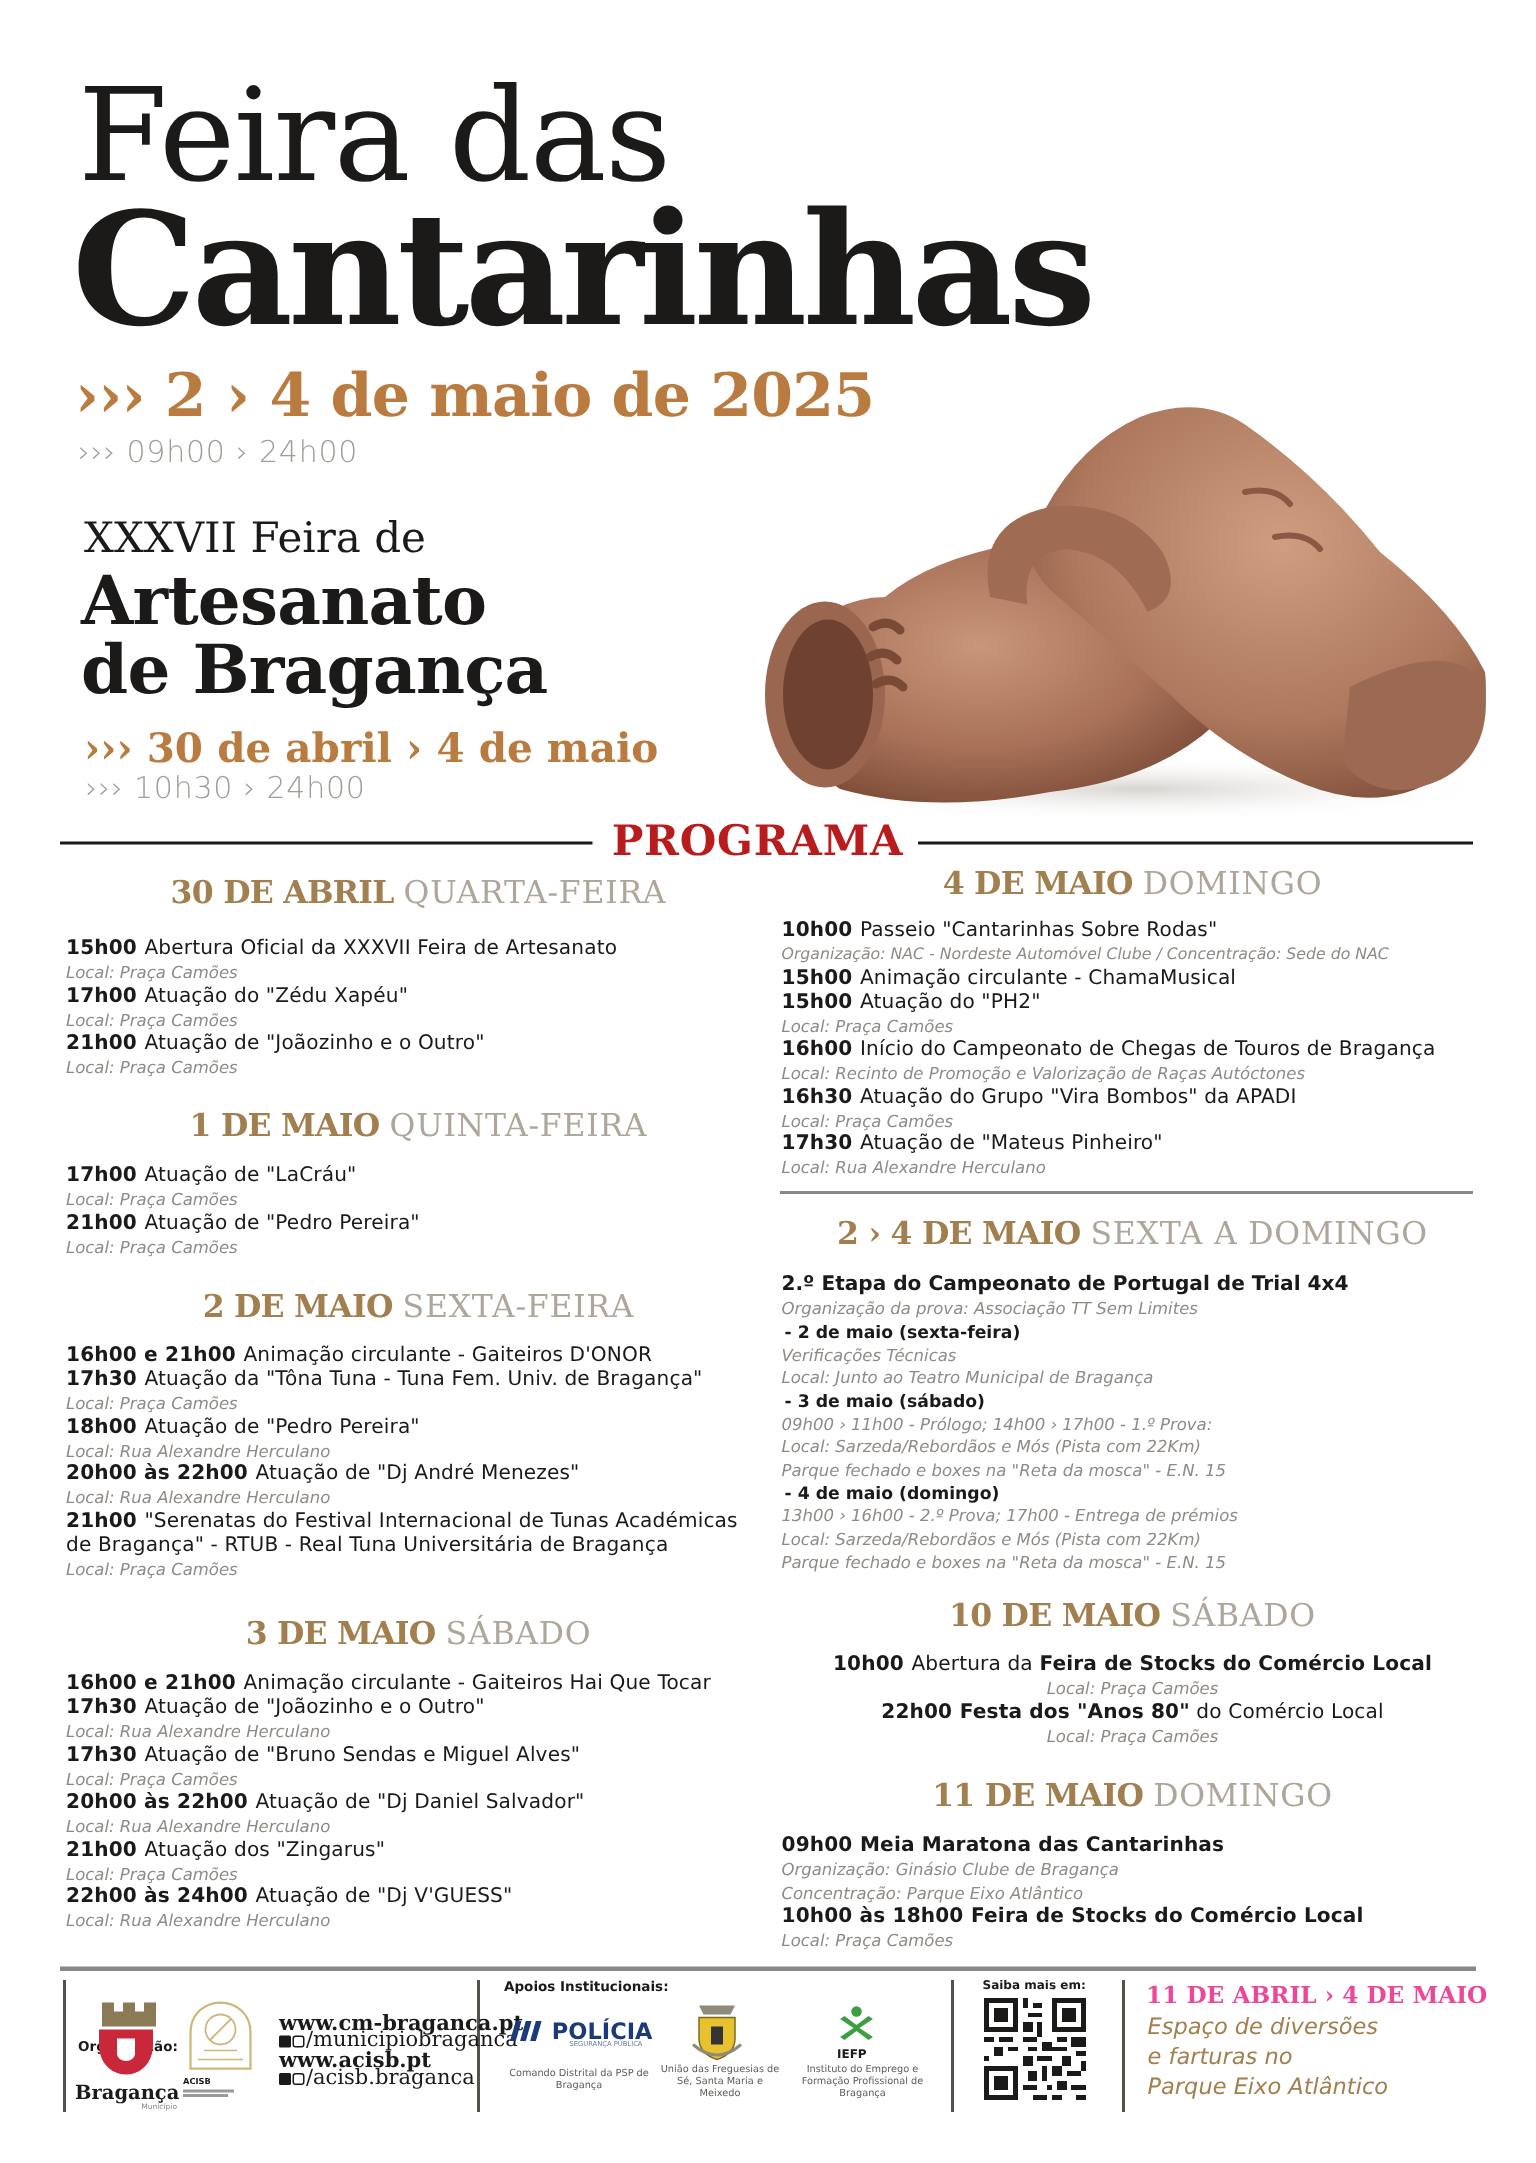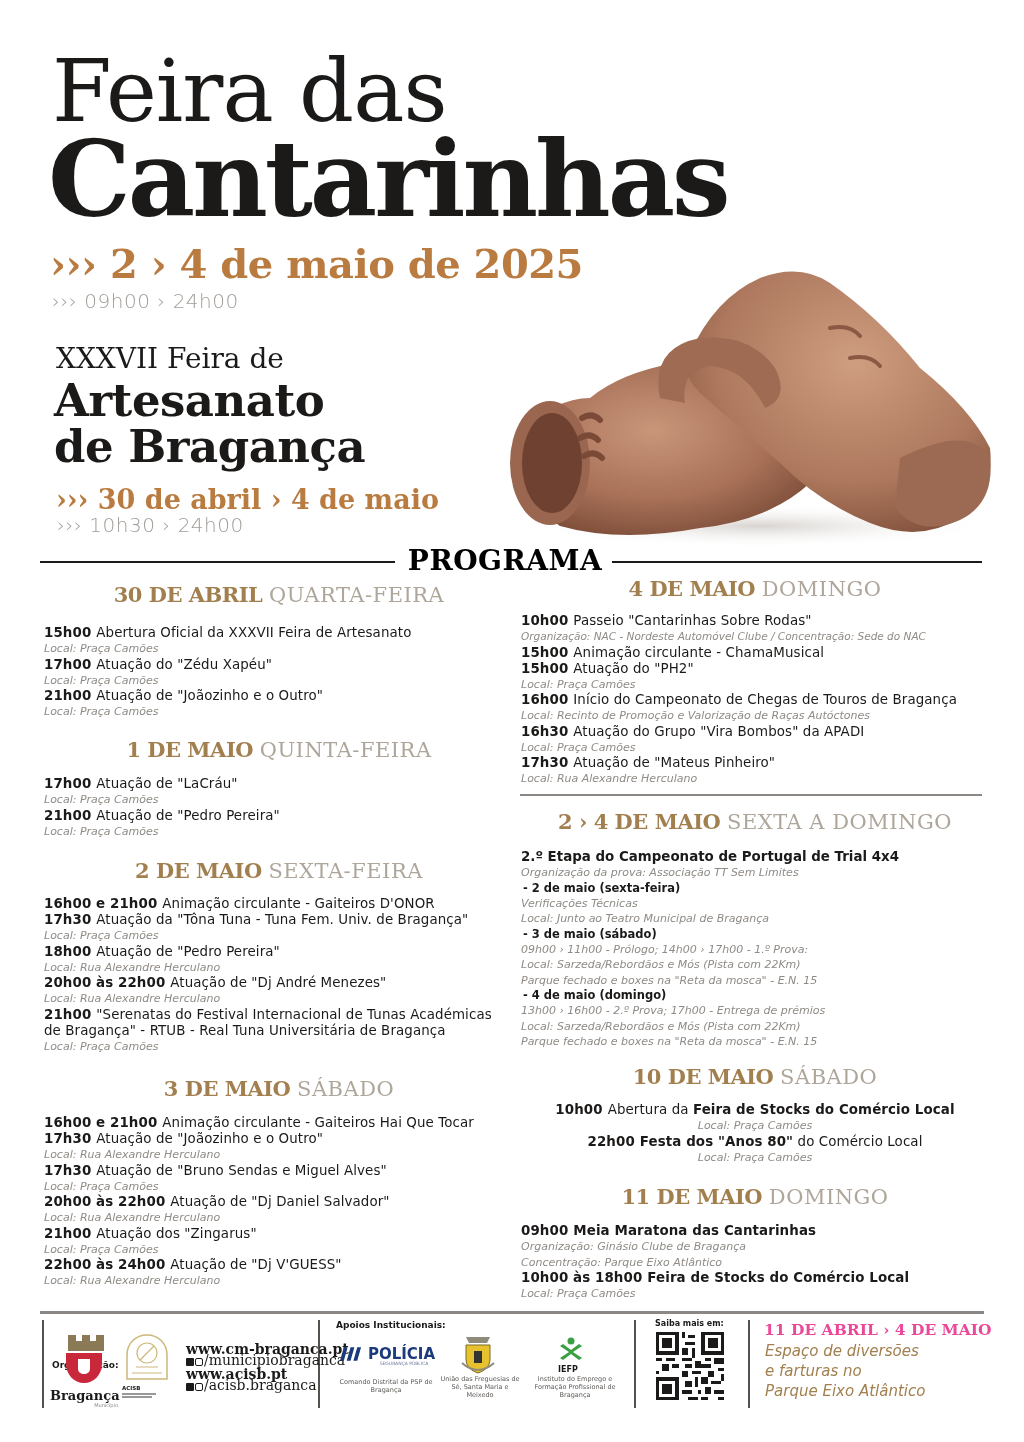--- a/index.html
+++ b/index.html
@@ -43,21 +43,21 @@
   .sub-hours { left: 57px; top: 513px; }
 
   
   .pottery { position: absolute; left: 500px; top: 258px; width: 500px; height: 300px; }
 
   
   .prog-line-left { position: absolute; left: 40px; top: 561px; width: 355px; height: 2px; background: #1c1a19; }
   .prog-line-right { position: absolute; left: 612px; top: 561px; width: 370px; height: 2px; background: #1c1a19; }
   .prog-title {
     position: absolute; left: 400px; top: 544px; width: 210px; text-align: center;
-    font-family: "DejaVu Serif", serif; font-weight: 700; font-size: 28px; color: #000000; letter-spacing: 0.5px;
+    font-family: "DejaVu Serif", serif; font-weight: 700; font-size: 28px; color: #b91c1c; letter-spacing: 0.5px;
   }
 
   
   .col { position: absolute; }
   .col-left { left: 44px; width: 470px; }
   .col-right { left: 521px; width: 468px; }
 
   .day { position: absolute; width: 100%; }
   .day-head {
     text-align: center; font-size: 21px; line-height: 26px; white-space: nowrap;

